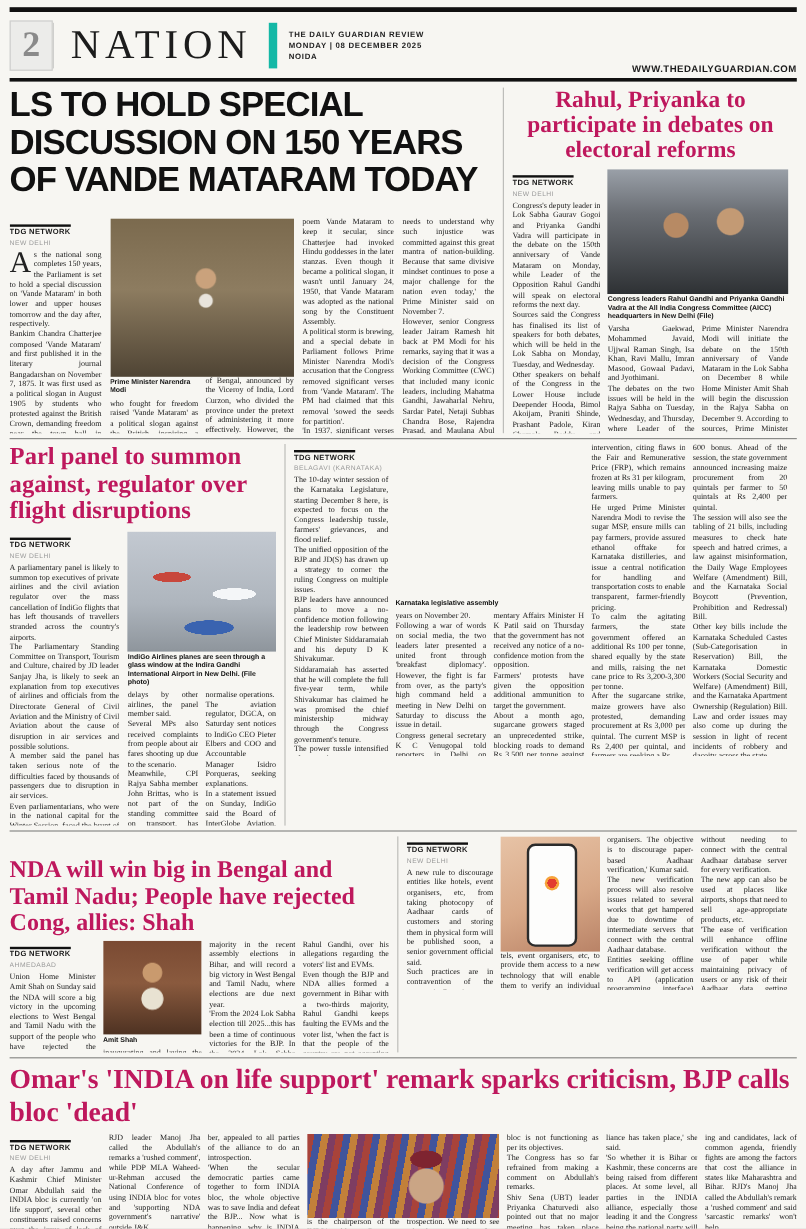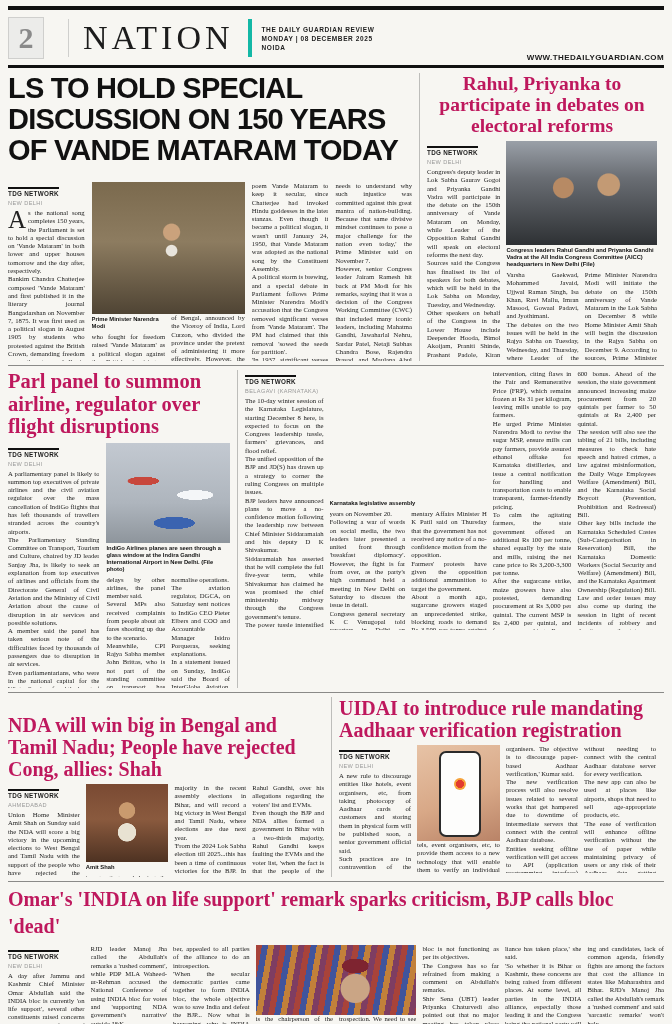--- a/index.html
+++ b/index.html
@@ -3,21 +3,21 @@
 <meta charset="utf-8">
 <style>
   html,body{margin:0;padding:0;background:#d8d6d2;}
   .page{width:672px;height:1024px;margin:0 auto;background:#f7f6f2;color:#1c1c1c;
         font-family:"Liberation Serif",serif;box-sizing:border-box;padding:6px 8px;overflow:hidden;position:relative;}
   .toprule{height:4px;background:#111;margin-bottom:4px;}
   
   .masthead{display:flex;align-items:center;height:48px;}
   .pageno-box{width:34px;height:40px;background:#ececea;border:1px solid #cfcfcd;display:flex;align-items:center;justify-content:center;
               font-family:"Liberation Serif",serif;font-size:30px;color:#8a8a8a;font-weight:bold;}
-  .section-name{font-family:"Liberation Serif",serif;font-size:34px;letter-spacing:4px;padding:0 14px;border-right:4px solid #14b8a6;border-left:1px solid #cfcfcd;margin-left:24px;}
+  .section-name{font-family:"Liberation Serif",serif;font-size:34px;letter-spacing:4px;padding:0 14px;border-right:7px solid #14b8a6;border-left:1px solid #cfcfcd;margin-left:0;}
   .mast-info{font-family:"Liberation Sans",sans-serif;font-size:6.5px;font-weight:bold;letter-spacing:.6px;line-height:9px;padding-left:10px;color:#222;}
   .website{margin-left:auto;align-self:flex-end;font-family:"Liberation Sans",sans-serif;font-size:8px;font-weight:bold;letter-spacing:.4px;}
   .headrule{height:3px;background:#111;margin:3px 0 5px 0;}
   
   .row{display:flex;}
   .rowsep{border-top:1px solid #8a8a88;margin:4px 0;}
   .art{overflow:hidden;box-sizing:border-box;}
   .byline{margin-bottom:3px;}
   .byl{display:inline-block;border-top:2.5px solid #111;font-family:"Liberation Sans",sans-serif;
        font-size:6.3px;font-weight:bold;letter-spacing:.3px;padding-top:1px;}
@@ -84,21 +84,21 @@
   .uidai{width:324px;padding-left:7px;}
   .uidai h2{font-size:20px;line-height:22px;margin:0 0 4px 0;}
   .uidai .cols{height:128px;gap:6px;}
   .ph-phone{height:96px;background:linear-gradient(160deg,#e7c3a6 0%,#d8a887 55%,#b98367 100%);}
   .ph-phone:before{content:"";position:absolute;left:26%;top:6%;width:46%;height:86%;
      background:#fdfdfc;border-radius:7px;border:2px solid #2b2b2b;}
   .ph-phone:after{content:"";position:absolute;left:44%;top:34%;width:12px;height:12px;border-radius:50%;
      background:radial-gradient(circle,#e23b30 0 45%,#f6a23a 46% 75%,rgba(0,0,0,0) 76%);}
   
   .omar{height:166px;overflow:hidden;}
-  .omar h2{font-size:20px;line-height:27px;margin:0 4px 5px 0;}
+  .omar h2{font-size:23px;line-height:27px;margin:0 4px 5px 0;}
   .ocols{display:flex;gap:6px;height:124px;}
   .ocol{flex:1;min-width:0;overflow:hidden;}
   .ophoto-block{flex:2.1;min-width:0;overflow:hidden;}
   .ph-omar{height:70px;background:
      radial-gradient(circle at 62% 62%,#caa585 0 13%,rgba(0,0,0,0) 14%),
      radial-gradient(ellipse 22px 12px at 62% 30%,#7e2430 0 60%,rgba(0,0,0,0) 61%),
      repeating-linear-gradient(100deg,#a8433a 0 6px,#40549c 6px 12px,#c2803a 12px 18px,#7e3d62 18px 24px);}
 </style>
 </head>
 <body>
@@ -188,21 +188,21 @@
           </div>
         </div>
       </div>
     </article>
   </section>
 
   <div class="rowsep"></div>
 
   <section class="row row2">
     <article class="art parl">
-      <h2 class="hl-serif">Parl panel to summon airline, regulator over flight disruptions</h2>
+      <h2 class="hl-serif">Parl panel to summon against, regulator over flight disruptions</h2>
       <div class="cols">
         <div class="col">
           <div class="byline">
             <div class="byl">TDG NETWORK</div>
             <div class="loc">NEW DELHI</div>
           </div>
           <p class="bt pre">A parliamentary panel is likely to summon top executives of private airlines and the civil aviation regulator over the mass cancellation of IndiGo flights that has left thousands of travellers stranded across the country's airports.
 The Parliamentary Standing Committee on Transport, Tourism and Culture, chaired by JD leader Sanjay Jha, is likely to seek an explanation from top executives of airlines and officials from the Directorate General of Civil Aviation and the Ministry of Civil Aviation about the cause of disruption in air services and possible solutions.
 A member said the panel has taken serious note of the difficulties faced by thousands of passengers due to disruption in air services.
 Even parliamentarians, who were in the national capital for the Winter Session, faced the brunt of flight cancellations by IndiGo and</p>
@@ -300,21 +300,20 @@
           </div>
         <div class="col">
             <p class="bt pre">Rahul Gandhi, over his allegations regarding the voters' list and EVMs.
 Even though the BJP and NDA allies formed a government in Bihar with a two-thirds majority, Rahul Gandhi keeps faulting the EVMs and the voter list, 'when the fact is that the people of the country are not accepting the Congress and its alliance partners', he said.
 'From this stage today, I want to tell Mamata Banerjee and Stalinji (chief ministers of West Bengal and Tamil Nadu, respectively) to be prepared. After Bihar, it's the NDA's turn in West Bengal and Tamil Nadu', he said.</p>
           </div>
       </div>
     </article>
 
     <article class="art uidai">
-      <h2 class="hl-serif">UIDAI to introduce rule mandating Aadhaar verification registration</h2>
       <div class="cols">
         <div class="col">
           <div class="byline">
             <div class="byl">TDG NETWORK</div>
             <div class="loc">NEW DELHI</div>
           </div>
           <p class="bt pre">A new rule to discourage entities like hotels, event organisers, etc, from taking photocopy of Aadhaar cards of customers and storing them in physical form will be published soon, a senior government official said.
 Such practices are in contravention of the present Aadhaar Act.
 The Unique Identification Authority of India (UIDAI) CEO Bhuvnesh Kumar told PTI that the authority has approved a new rule mandating registration of offline verification-seeking</p>
         </div>

